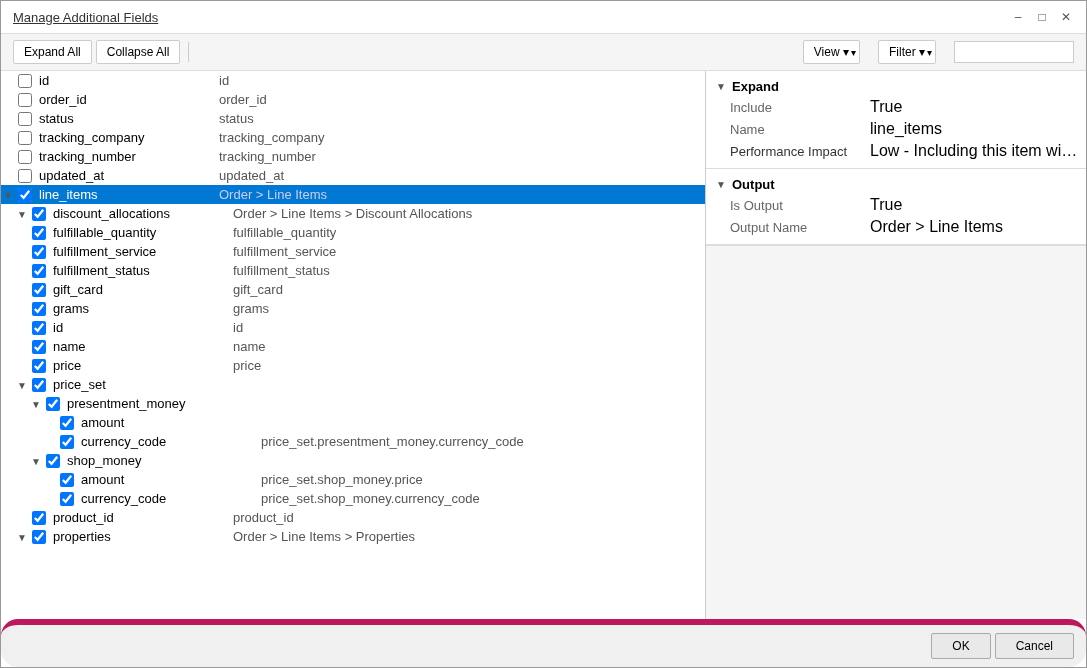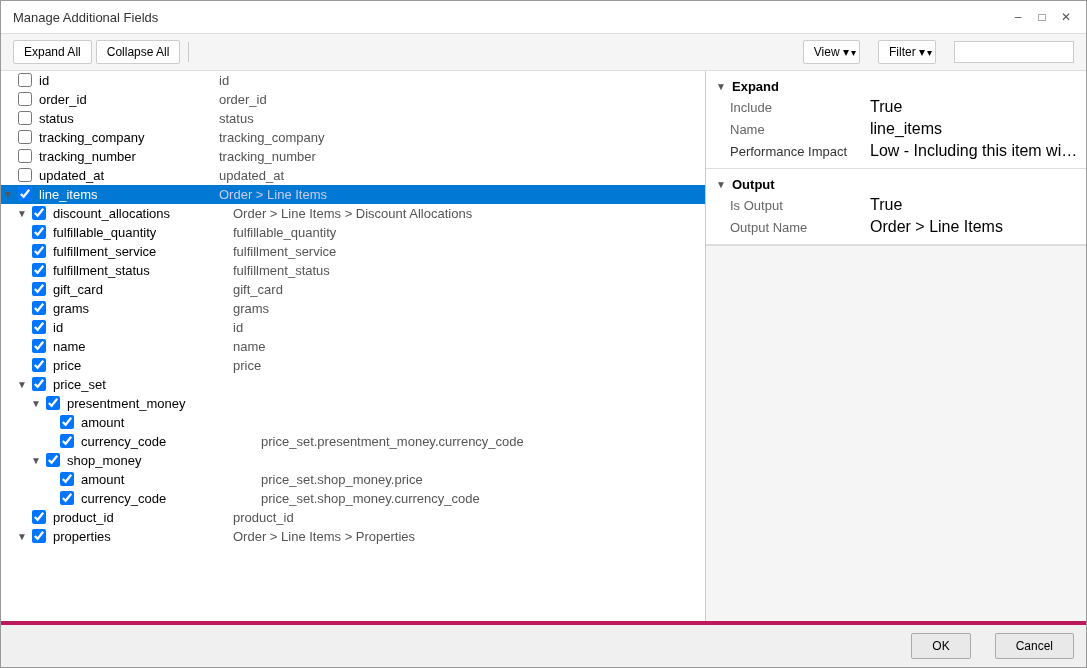--- a/index.html
+++ b/index.html
@@ -1,51 +1,51 @@
 <!DOCTYPE html>
 <html><head>
   <meta charset="utf-8">
   <style>
     * { box-sizing: border-box; margin: 0; padding: 0; font-family: 'Segoe UI', Arial, sans-serif; font-size: 13px; }
     body { background: #f0f0f0; display: flex; justify-content: center; align-items: center; min-height: 100vh; }
     .window { width: 1087px; height: 668px; background: #fff; border: 1px solid #999; display: flex; flex-direction: column; box-shadow: 2px 2px 8px rgba(0,0,0,0.3); }
     .title-bar { background: #fff; padding: 8px 12px; display: flex; align-items: center; justify-content: space-between; border-bottom: 1px solid #ddd; }
-    .title-bar-title { font-size: 13px; color: #333; }
+    .title-bar-title { font-size: 13px; color: #333; text-decoration: underline; }
     .title-bar-controls { display: flex; gap: 8px; }
     .title-bar-btn { width: 16px; height: 16px; border: none; background: none; cursor: pointer; font-size: 12px; color: #555; display: flex; align-items: center; justify-content: center; }
     .toolbar { display: flex; align-items: center; padding: 6px 12px; gap: 4px; border-bottom: 1px solid #ddd; background: #f5f5f5; }
     .toolbar-btn { padding: 4px 10px; border: 1px solid #ccc; background: #fff; cursor: pointer; font-size: 12px; border-radius: 2px; }
     .toolbar-separator { width: 1px; height: 20px; background: #ccc; margin: 0 4px; }
     .toolbar-right { margin-left: auto; display: flex; gap: 18px; align-items: center; }
     .dropdown-wrap { position: relative; display: inline-block; }
     .dropdown-wrap::after { content: '▾'; position: absolute; right: 4px; top: 50%; transform: translateY(-50%); font-size: 10px; pointer-events: none; }
     .search-box { border: 1px solid #ccc; padding: 3px 6px; font-size: 12px; width: 120px; }
     .main-content { display: flex; flex: 1; overflow: hidden; }
     .left-panel { flex: 1; overflow: hidden; display: flex; flex-direction: column; border-right: 1px solid #ccc; }
-    .tree-item { display: flex; align-items: flex-start; padding: 2px 0; cursor: pointer; white-space: nowrap; }
+    .tree-item { display: flex; align-items: flex-end; padding: 2px 0; cursor: pointer; white-space: nowrap; }
     .tree-item.selected { background: #0078d4; color: #fff; }
     .tree-item.selected .item-path { color: #fff; }
     .expander { width: 14px; height: 14px; display: inline-flex; align-items: center; justify-content: center; font-size: 10px; color: #555; cursor: pointer; flex-shrink: 0; }
     .checkbox { width: 14px; height: 14px; flex-shrink: 0; margin: 0 3px; cursor: pointer; }
     .item-name { min-width: 180px; padding: 0 4px; }
     .item-path { color: #555; padding: 0 4px; }
     .tree-item.selected .item-path { color: #cce; }
     .indent1 { margin-left: 14px; }
     .indent2 { margin-left: 28px; }
     .indent3 { margin-left: 42px; }
     .right-panel { width: 380px; display: flex; flex-direction: column; }
     .props-section { border-bottom: 1px solid #ddd; padding: 6px 0; }
     .props-header { display: flex; align-items: center; padding: 2px 8px; cursor: pointer; font-weight: bold; }
     .props-header .expander { margin-right: 4px; }
     .prop-row { display: flex; align-items: center; padding: 2px 8px 2px 24px; }
     .prop-label { width: 140px; color: #666; }
     .prop-value { color: #000; flex: 1; font-size: 16px; overflow: hidden; text-overflow: ellipsis; white-space: nowrap; }
     .prop-label.highlight { color: #333; font-weight: 500; }
     .bottom-right { flex: 1; background: #f5f5f5; border-top: 1px solid #ddd; }
-    .footer { display: flex; justify-content: flex-end; align-items: center; padding: 8px 12px; gap: 24px; border-top: 4px solid #be185d; background: #f0f0f0; }
+    .footer { display: flex; justify-content: flex-end; align-items: center; padding: 8px 12px; gap: 4px; border-top: 6px solid #be185d; background: #f0f0f0; border-radius: 17px; }
     .footer-btn { padding: 5px 20px; border: 1px solid #aaa; background: #e9e9e9; cursor: pointer; font-size: 12px; border-radius: 2px; }
     ::-webkit-scrollbar { width: 14px; }
     ::-webkit-scrollbar-track { background: #f0f0f0; }
     ::-webkit-scrollbar-thumb { background: #c0c0c0; border: 2px solid #f0f0f0; }
     .tree-content { flex: 1; overflow-y: scroll; overflow-x: hidden; }
   </style>
 </head>
 <body>
 
 <div class="window">

